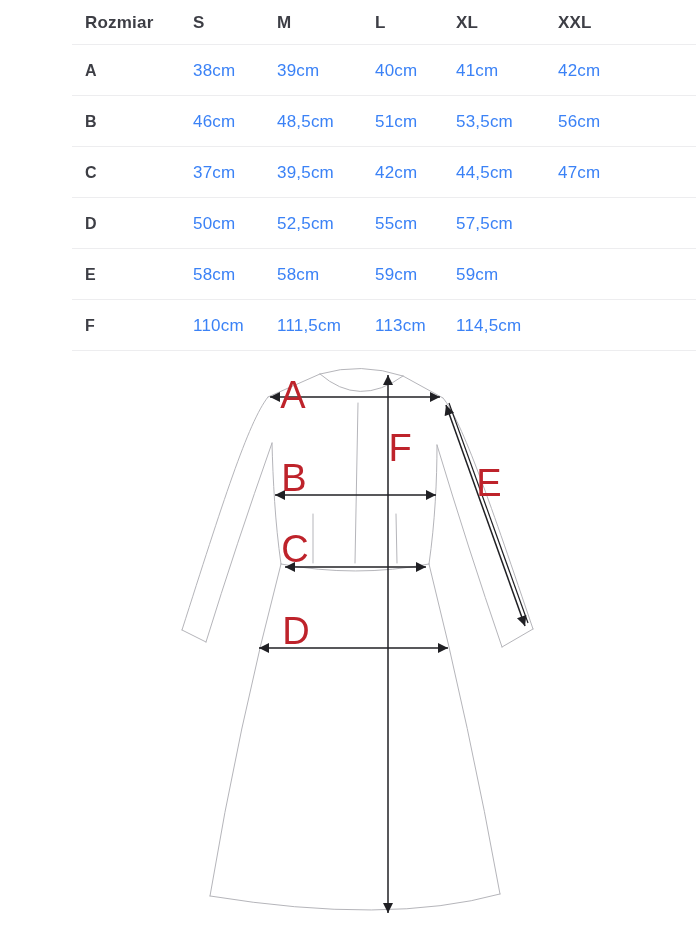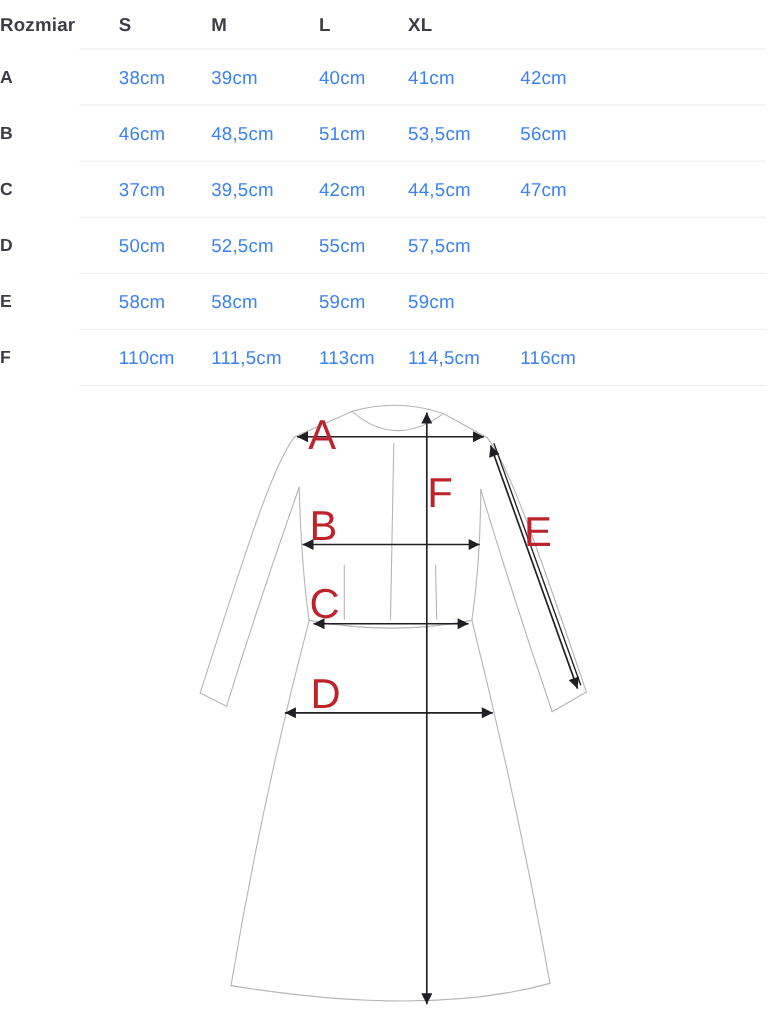--- a/index.html
+++ b/index.html
@@ -5,21 +5,21 @@
   html,body{margin:0;padding:0;background:#ffffff;}
   .canvas{
     position:relative;width:700px;height:933px;background:#ffffff;
     font-family:"Liberation Sans",sans-serif;overflow:hidden;
   }
   
   .size-table{position:absolute;top:0;left:0;width:700px;}
   .trow{
     position:relative;display:grid;
     grid-template-columns:108px 84px 98px 81px 102px 1fr;
-    height:51px;align-items:center;
+    padding-left:85px;height:51px;align-items:center;
   }
   .trow::after{
     content:"";position:absolute;left:72px;right:4px;bottom:0;
     border-bottom:1px solid #ededef;
   }
   .trow.thead{height:45px;}
   .cell{font-size:17px;color:#3b82f6;text-align:left;letter-spacing:.2px;}
   .thead .cell{font-weight:bold;color:#3d3e45;font-size:17px;}
   .cell.rlabel{font-weight:bold;color:#3d3e45;font-size:16px;}
   
@@ -35,20 +35,21 @@
 <div class="canvas">
 
   <div class="size-table">
 
     <div class="trow thead">
       <div class="cell">Rozmiar</div>
       <div class="cell">S</div>
       <div class="cell">M</div>
       <div class="cell">L</div>
       <div class="cell">XL</div>
+      <div class="cell">XXL</div>
     </div>
 
     <div class="trow">
       <div class="cell rlabel">A</div>
       <div class="cell">38cm</div>
       <div class="cell">39cm</div>
       <div class="cell">40cm</div>
       <div class="cell">41cm</div>
       <div class="cell">42cm</div>
     </div>
@@ -86,21 +87,20 @@
       <div class="cell">59cm</div>
       <div class="cell">59cm</div>
     </div>
 
     <div class="trow">
       <div class="cell rlabel">F</div>
       <div class="cell">110cm</div>
       <div class="cell">111,5cm</div>
       <div class="cell">113cm</div>
       <div class="cell">114,5cm</div>
-      <div class="cell">116cm</div>
     </div>
   </div>
 
   <svg class="diagram" width="700" height="933" viewBox="0 0 700 933" xmlns="http://www.w3.org/2000/svg">
 
     <defs>
       <marker id="ah" markerUnits="userSpaceOnUse" markerWidth="11" markerHeight="10" viewBox="0 0 10 10" refX="10" refY="5" orient="auto-start-reverse">
         <path d="M0,0 L10,5 L0,10 z" fill="#202024"></path>
       </marker>
     </defs>

